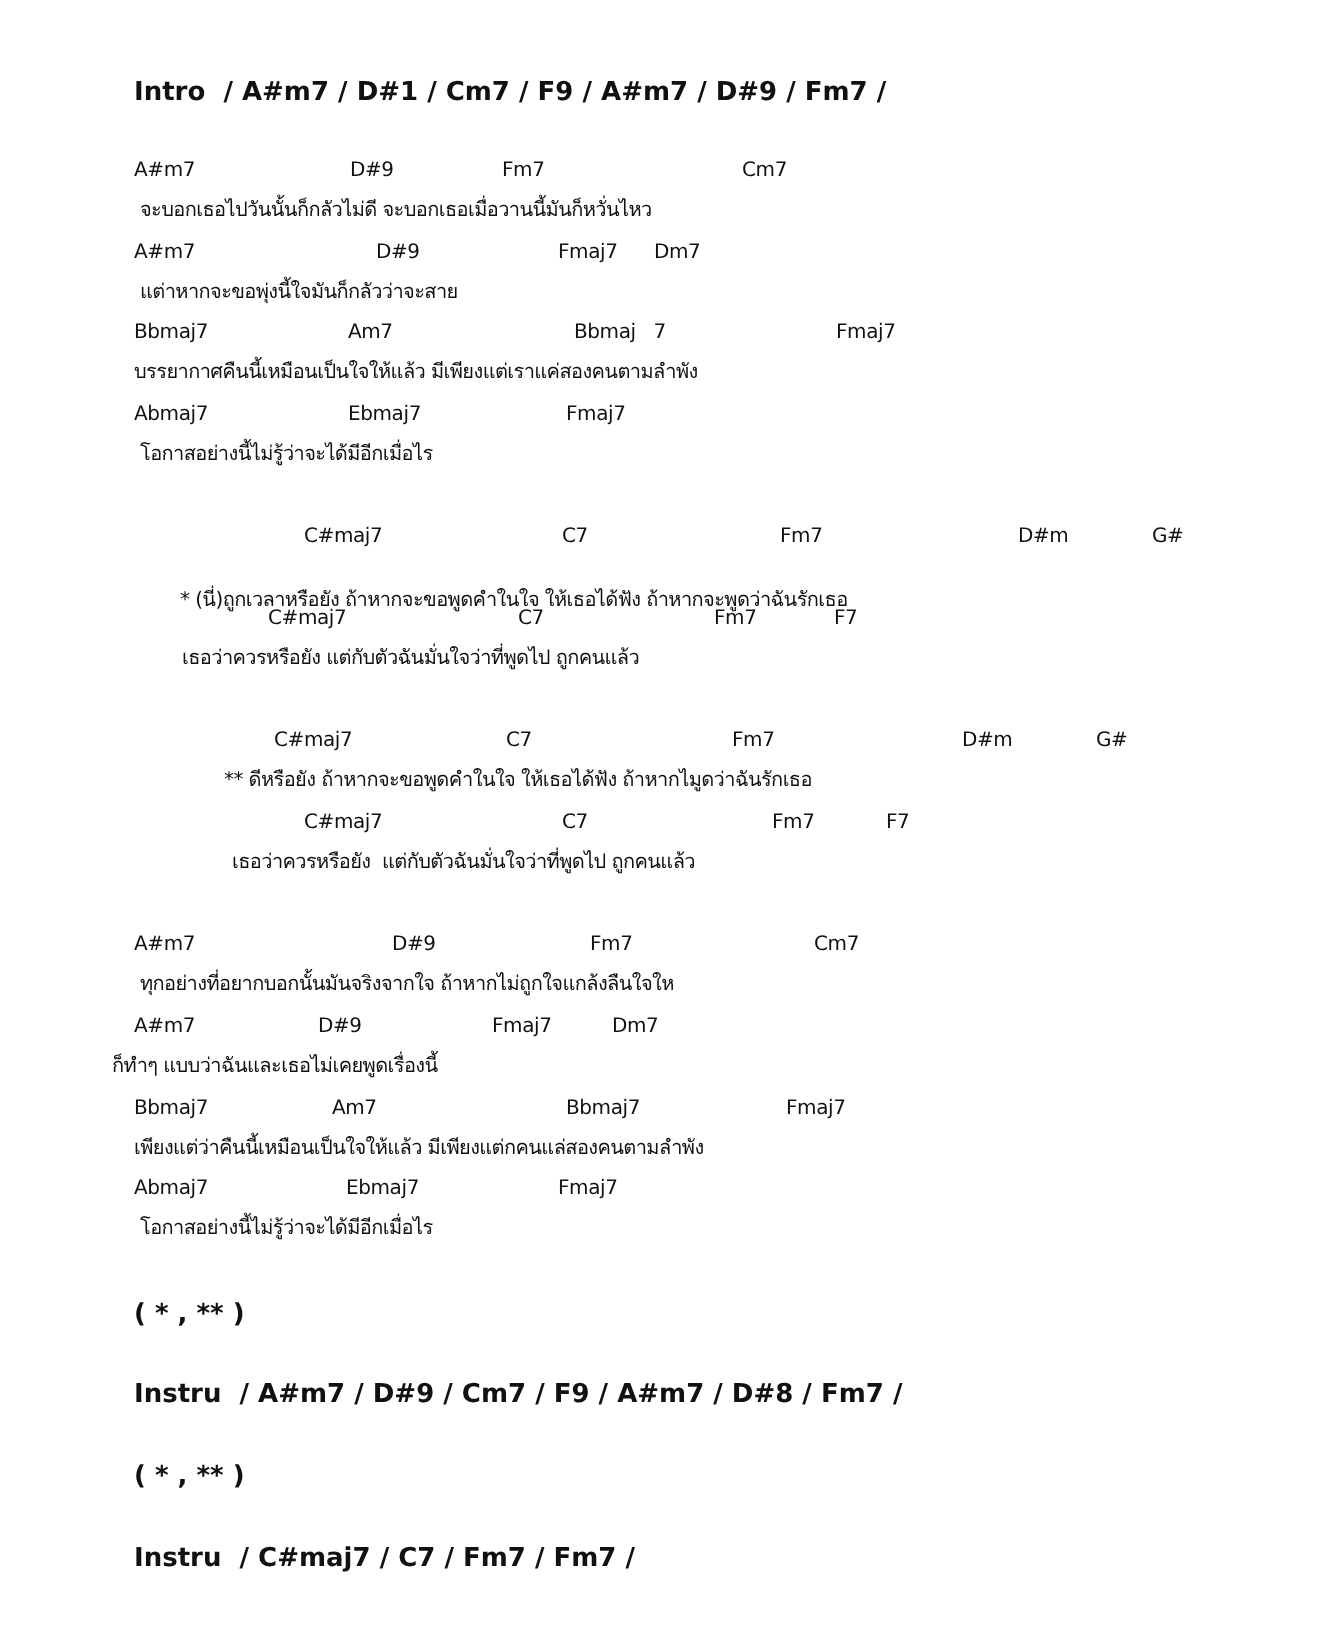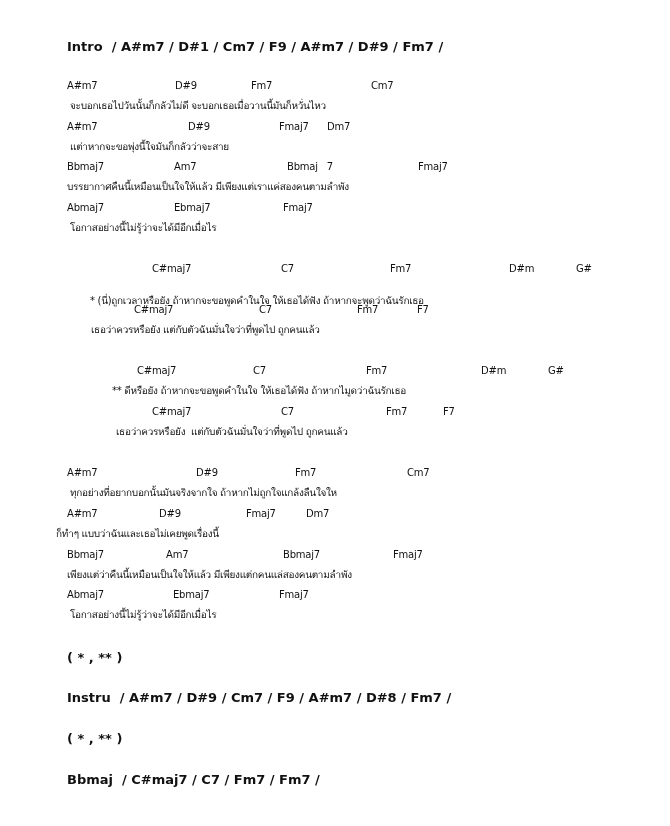--- a/index.html
+++ b/index.html
@@ -78,14 +78,14 @@
       <span class="chord" style="left: 393px; top: 547px;">Fmaj7</span>
       <span class="lyric" style="left: 67px; top: 567px;">เพียงแต่ว่าคืนนี้เหมือนเป็นใจให้แล้ว มีเพียงแต่กคนแล่สองคนตามลำพัง</span>
       <span class="chord" style="left: 67px; top: 587px;">Abmaj7</span>
       <span class="chord" style="left: 173px; top: 587px;">Ebmaj7</span>
       <span class="chord" style="left: 279px; top: 587px;">Fmaj7</span>
       <span class="lyric" style="left: 70px; top: 607px;">โอกาสอย่างนี้ไม่รู้ว่าจะได้มีอีกเมื่อไร</span>
     </div>
   <div class="label" style="left:67px;top:650px;">( * , ** )</div>
   <div class="label" style="left:67px;top:690px;">Instru  / A#m7 / D#9 / Cm7 / F9 / A#m7 / D#8 / Fm7 /</div>
   <div class="label" style="left:67px;top:731px;">( * , ** )</div>
-  <div class="label" style="left:67px;top:772px;">Bbmaj  / C#maj7 / C7 / Fm7 / Fm7 /</div>
+  <div class="label" style="left:67px;top:772px;">Instru  / C#maj7 / C7 / Fm7 / Fm7 /</div>
 </div>
 
 </body></html>

